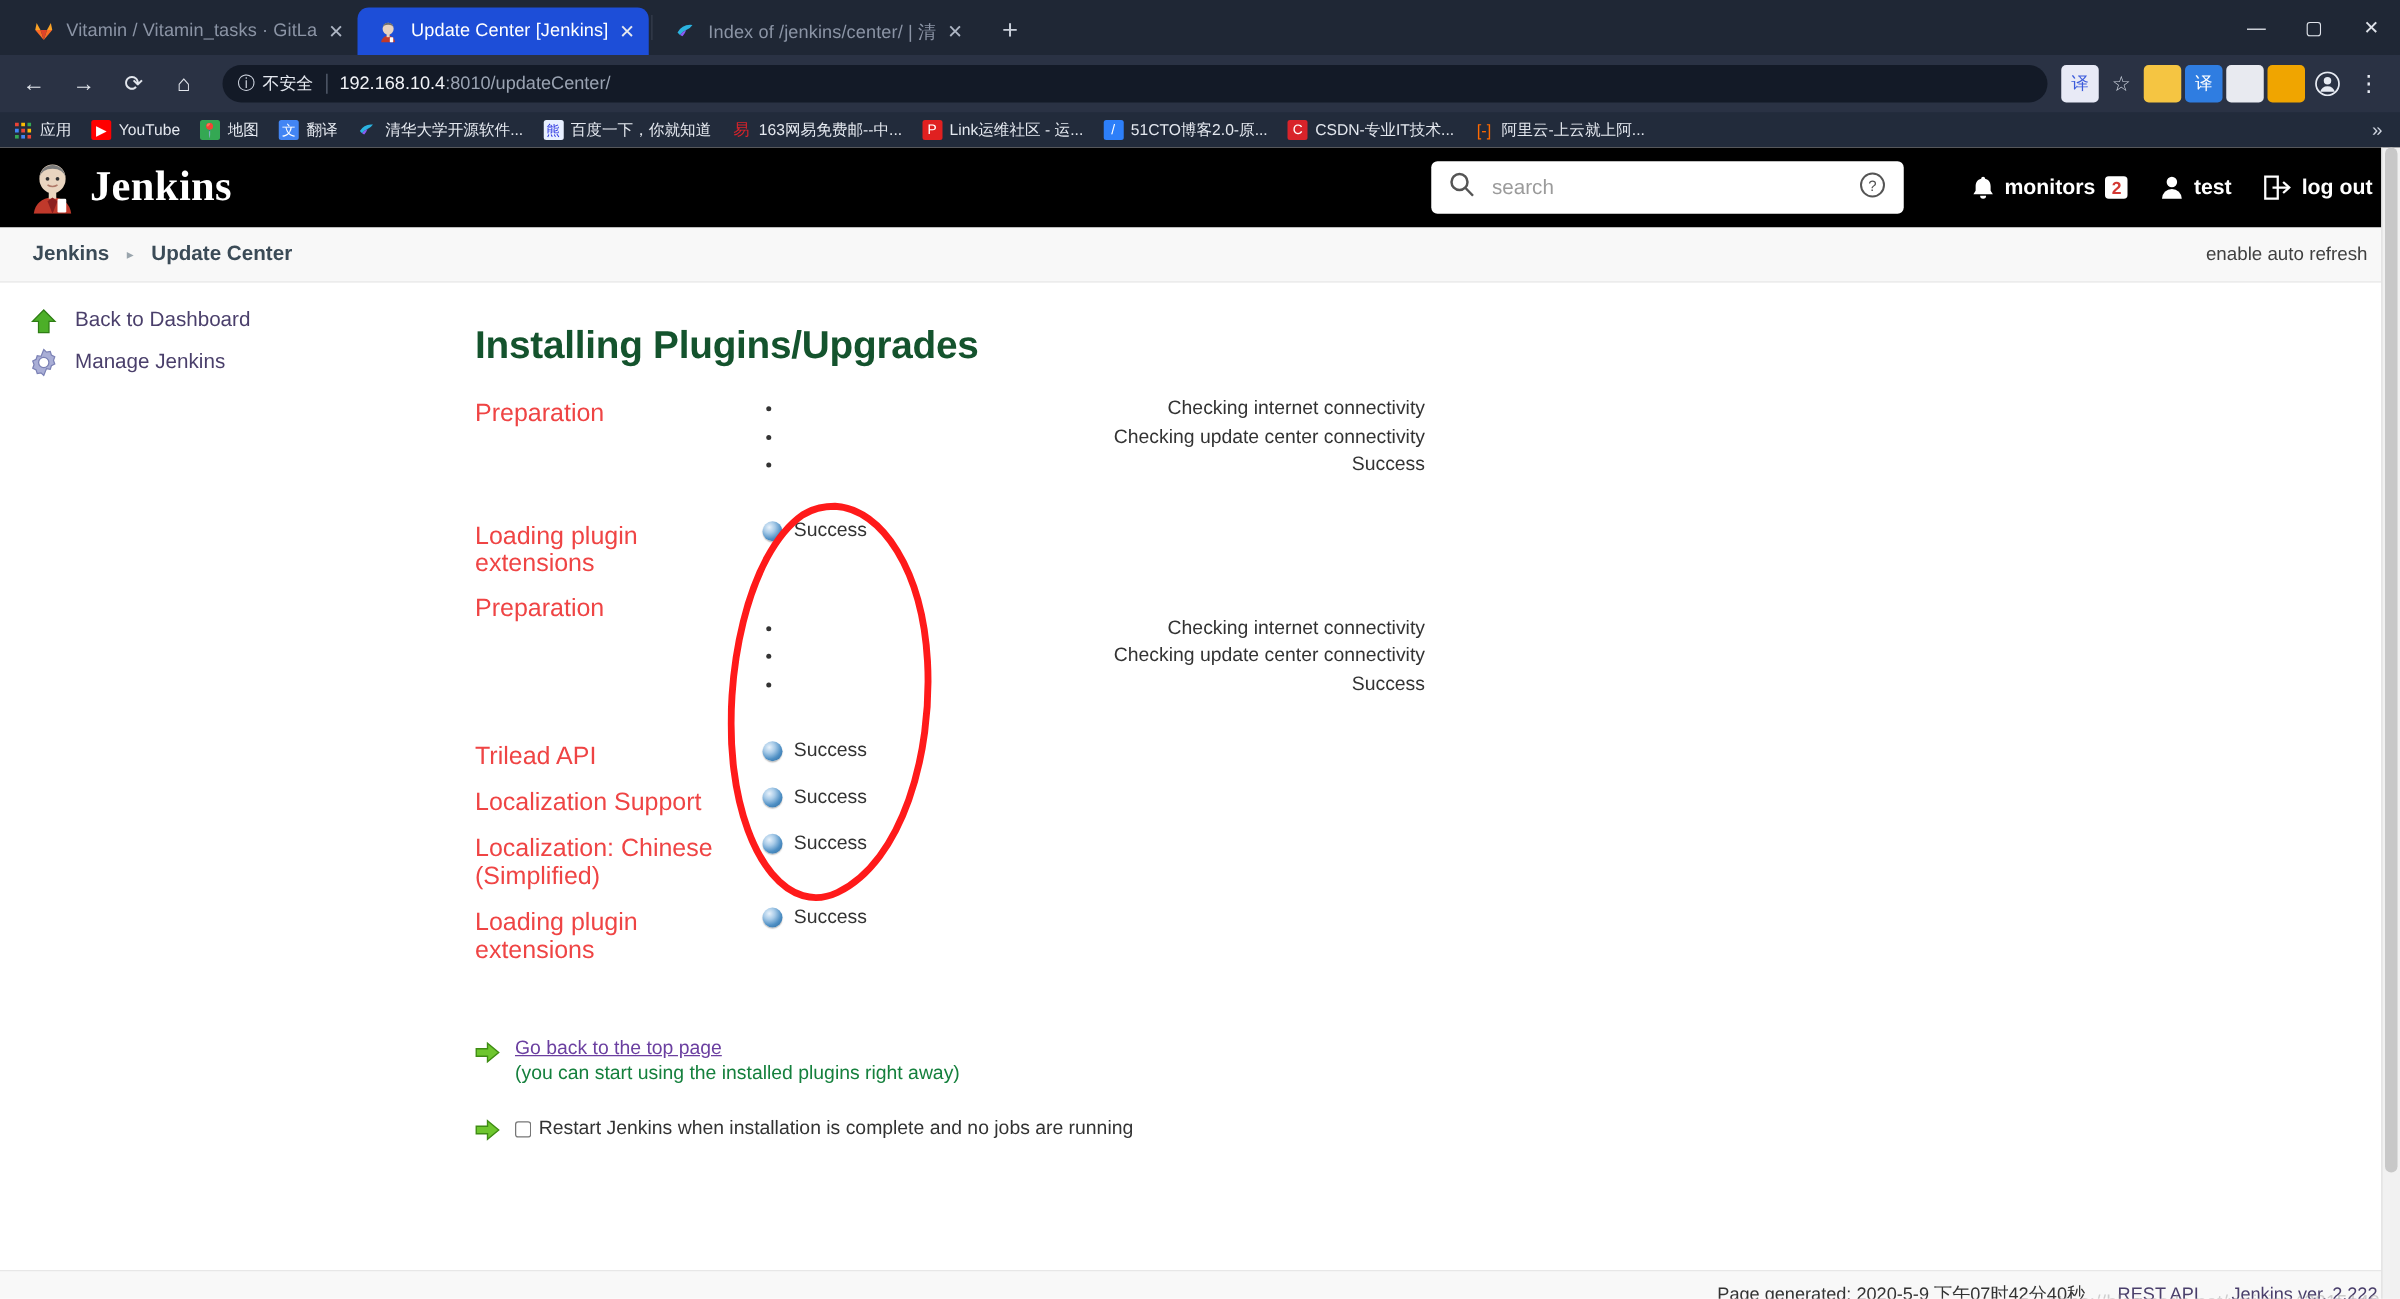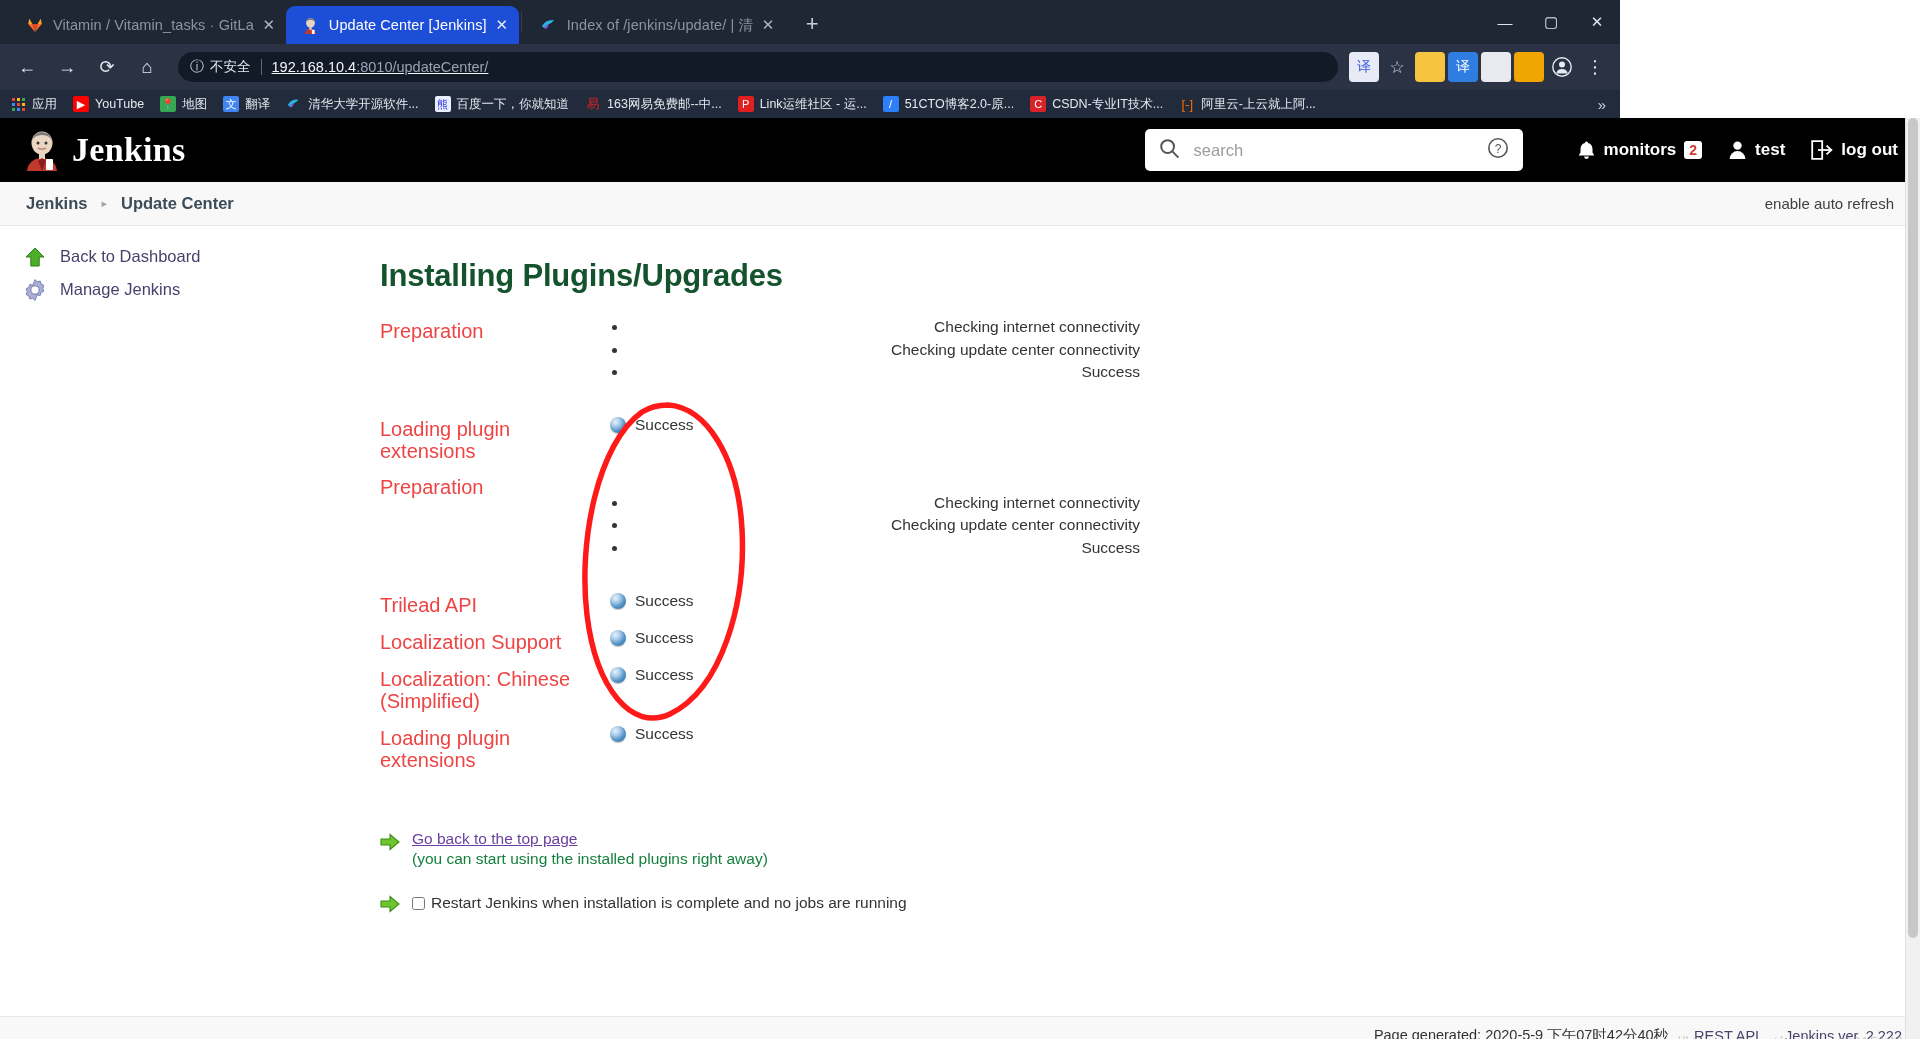--- a/index.html
+++ b/index.html
@@ -5,21 +5,21 @@
   * { box-sizing: border-box; }
   html, body {
     margin: 0; padding: 0;
     width: 1920px; height: 1039px;
     overflow: hidden;
     font-family: "Liberation Sans", sans-serif;
     background: #ffffff;
   }
 
   
-  #browser-chrome { width: 1620px; background: #202a3c; }
+  #browser-chrome { width: 1920px; background: #202a3c; }
 
   .tab-strip {
     height: 44px;
     background: #1f2735;
     display: flex;
     align-items: flex-end;
     padding-left: 10px;
     position: relative;
   }
   .tab {
@@ -101,21 +101,21 @@
     border-radius: 15px;
     display: flex;
     align-items: center;
     padding: 0 12px;
     margin: 0 8px;
     min-width: 0;
   }
   .omni-info { font-size: 14px; color: #cfd5e0; margin-right: 6px; }
   .omni-warn { font-size: 13.5px; color: #e5e9f0; white-space: nowrap; }
   .omni-divider { width: 1px; height: 16px; background: #5d6677; margin: 0 10px; }
-  .omni-url { font-size: 14.5px; color: #f1f3f7; white-space: nowrap; text-decoration: underline; }
+  .omni-url { font-size: 14.5px; color: #f1f3f7; white-space: nowrap; }
   .omni-url .dim { color: #9aa3b2; }
   .nav-right { display: flex; align-items: center; }
   .ext-icon {
     width: 30px; height: 30px; margin-left: 3px;
     display: flex; align-items: center; justify-content: center;
     font-size: 14px; border-radius: 4px;
   }
 
   .bookmarks-bar {
     height: 28px;
@@ -334,21 +334,21 @@
 
     <div class="tab-sep"></div>
 
     <div class="tab inactive">
       <span class="tab-favicon">
         <svg width="16" height="16" viewBox="0 0 16 16">
             <path d="M1 9 Q5 2 13 3 Q11 6 8 7 Q5 8 3 11 Z" fill="#2bb3e0"></path>
             <path d="M3 11 Q5 8 8 7 Q7 10 5 12 Z" fill="#8b5cf6"></path>
           </svg>
       </span>
-      <span class="tab-title">Index of /jenkins/update/ | 清</span>
+      <span class="tab-title">Index of /jenkins/center/ | 清</span>
       <span class="tab-close">✕</span>
     </div>
 
     <div class="new-tab">+</div>
 
     <div class="win-controls">
       <div class="win-btn">―</div>
       <div class="win-btn">▢</div>
       <div class="win-btn close-win">✕</div>
     </div>

